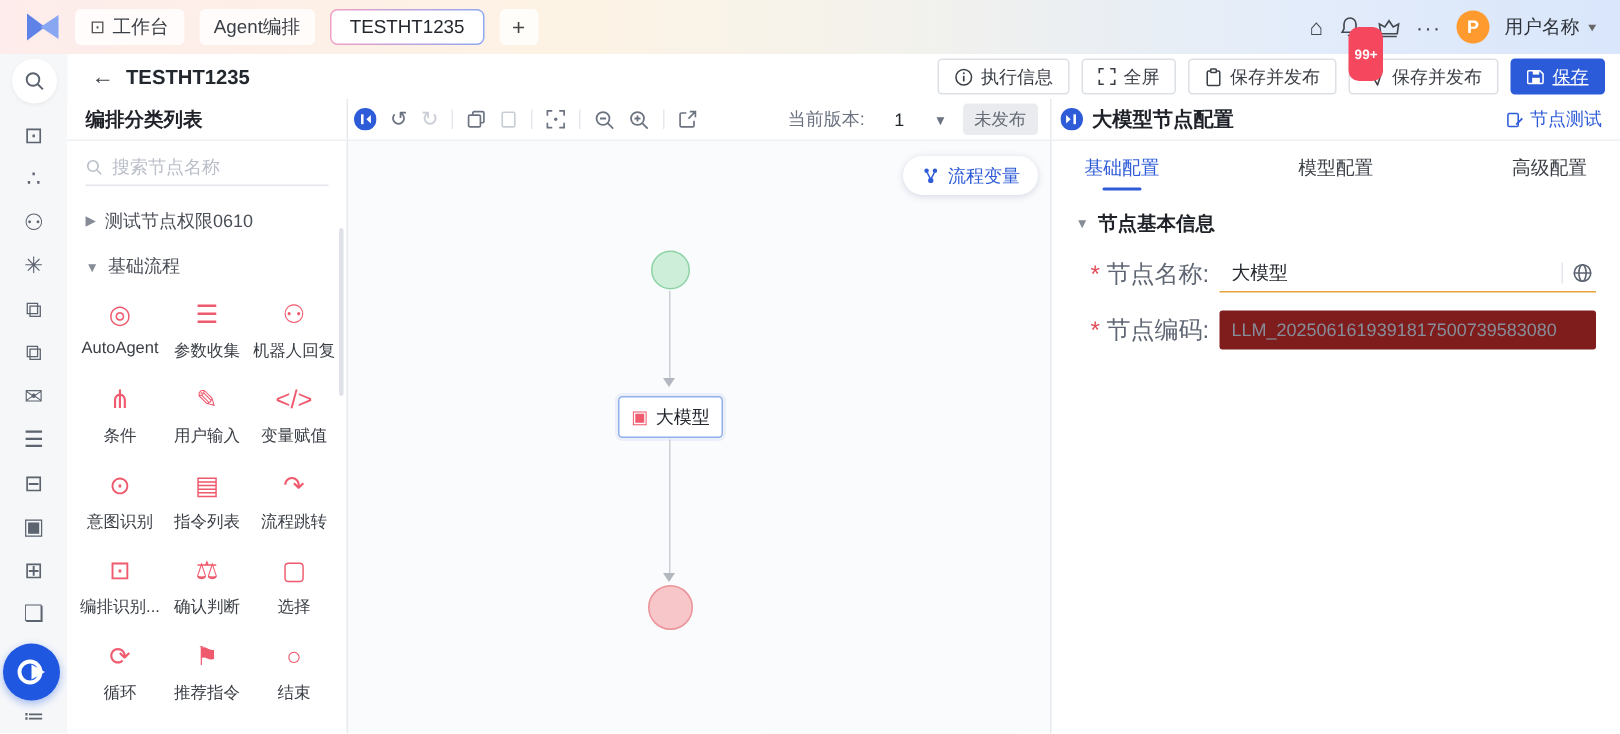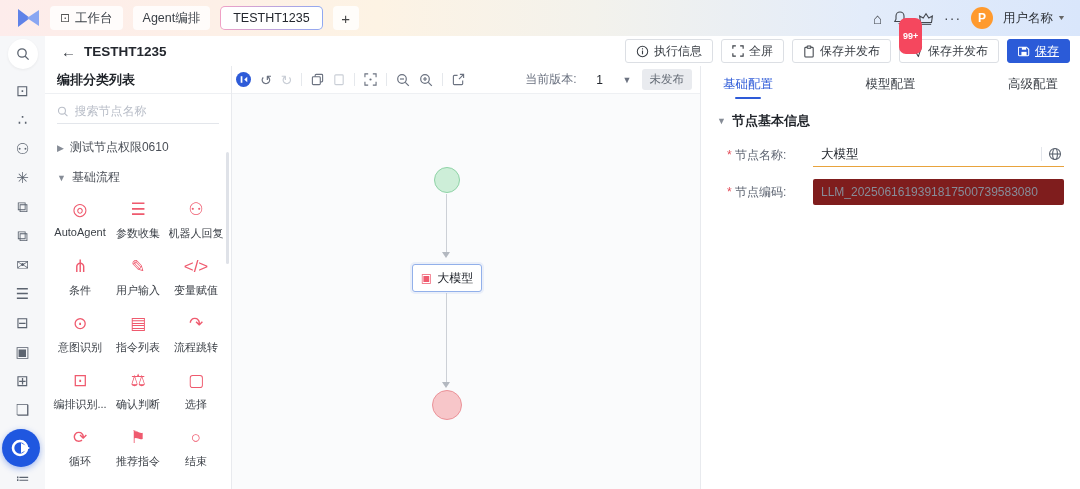--- a/index.html
+++ b/index.html
@@ -89,21 +89,21 @@
   .cfg-header { height:28px; flex:none; border-bottom:1px solid #eef0f3; display:flex; align-items:center; gap:6px; padding:0 12px 0 6px; }
   .cfg-title { font-size:13.5px; font-weight:bold; color:#1f2329; }
   .cfg-testlink { margin-left:auto; color:#2e5bd8; font-size:12px; display:flex; align-items:center; gap:4px; cursor:pointer; }
   .cfg-tabs { height:34px; flex:none; display:flex; align-items:center; justify-content:space-between; padding:0 20px; }
   .cfg-tab { font-size:12.5px; color:#3a3f46; cursor:pointer; padding:8px 2px 6px; position:relative; }
   .cfg-tab.active { color:#2e5bd8; }
   .cfg-tab.active::after { content:""; position:absolute; left:50%; transform:translateX(-50%); bottom:0; width:26px; height:2px; background:#2e5bd8; border-radius:1px; }
   .cfg-section { display:flex; align-items:center; gap:6px; padding:12px 16px 8px; font-size:13px; font-weight:bold; color:#1f2329; cursor:pointer; }
   .cfg-section .gchev { font-size:9px; color:#868c96; font-weight:normal; }
   .field-row { display:flex; align-items:center; padding:6px 16px 6px 26px; gap:6px; }
-  .field-label { width:80px; flex:none; font-size:12px; color:#5f6673; }
+  .field-label { width:80px; flex:none; font-size:16px; color:#5f6673; }
   .req::before { content:"* "; color:#e34d59; }
   .name-input { flex:1; display:flex; align-items:center; border-bottom:1px solid #e8a33d; padding:3px 2px 5px 8px; gap:6px; }
   .name-input input { border:0; outline:0; flex:1; font-size:12.5px; color:#23272e; font-family:inherit; background:transparent; }
   .vi-sep { width:1px; height:14px; background:#e3e6eb; }
   .globe { color:#5c6470; display:flex; cursor:pointer; }
   .code-input { flex:1; background:#7f1d1d; border-radius:2px; padding:6px 8px; font-size:12px; color:#878d99; overflow:hidden; white-space:nowrap; }
   svg { display:block; }
 </style>
 </head>
 <body>
@@ -368,34 +368,60 @@
                 </svg>
             </span>
             <span class="ct-right">
               <span class="ver-label">当前版本:</span>
               <span class="ver-val">1</span>
               <span class="ver-chev">▼</span>
               <span class="status-badge">未发布</span>
             </span>
           </div>
           <div class="canvas-body">
+            <div class="flowvar-btn">
+              <svg width="13" height="13" viewBox="0 0 14 14">
+                  <circle cx="4" cy="3" r="1.6" fill="#2e5bd8"></circle>
+                  <circle cx="10" cy="3" r="1.6" fill="#2e5bd8"></circle>
+                  <circle cx="7" cy="10" r="1.9" fill="#2e5bd8"></circle>
+                  <path d="M4.5 4.5 6.5 8.3M9.5 4.5 7.5 8.3" stroke="#2e5bd8" stroke-width="1.1"></path>
+                </svg>
+              <span>流程变量</span>
+            </div>
             <div class="edge edge1"></div>
             <div class="arrowhead ah1"></div>
             <div class="edge edge2"></div>
             <div class="arrowhead ah2"></div>
             <div class="start-node"></div>
             <div class="llm-node">
               <span class="llm-ic">▣</span>
               <span>大模型</span>
             </div>
             <div class="end-node"></div>
           </div>
         </div>
 
         <div class="config">
+          <div class="cfg-header">
+            <span>
+              <svg width="15" height="15" viewBox="0 0 16 16">
+                  <circle cx="8" cy="8" r="8" fill="#2e5bd8"></circle>
+                  <rect x="9.2" y="4.5" width="1.8" height="7" fill="#fff"></rect>
+                  <polygon points="4,5 7.2,8 4,11" fill="#fff"></polygon>
+                </svg>
+            </span>
+            <span class="cfg-title">大模型节点配置</span>
+            <span class="cfg-testlink">
+              <svg width="12" height="12" viewBox="0 0 14 14">
+                  <rect x="1.5" y="2" width="8" height="10" rx="1" fill="none" stroke="#2e5bd8" stroke-width="1.2"></rect>
+                  <path d="M8 9.5 12.2 5.3l1 1L9 10.5l-1.4.4z" fill="#2e5bd8"></path>
+                </svg>
+              <span>节点测试</span>
+            </span>
+          </div>
           <div class="cfg-tabs">
             <span class="cfg-tab active">基础配置</span>
             <span class="cfg-tab">模型配置</span>
             <span class="cfg-tab">高级配置</span>
           </div>
           <div class="cfg-section">
             <span class="gchev">▼</span>
             <span>节点基本信息</span>
           </div>
           <div class="field-row">

